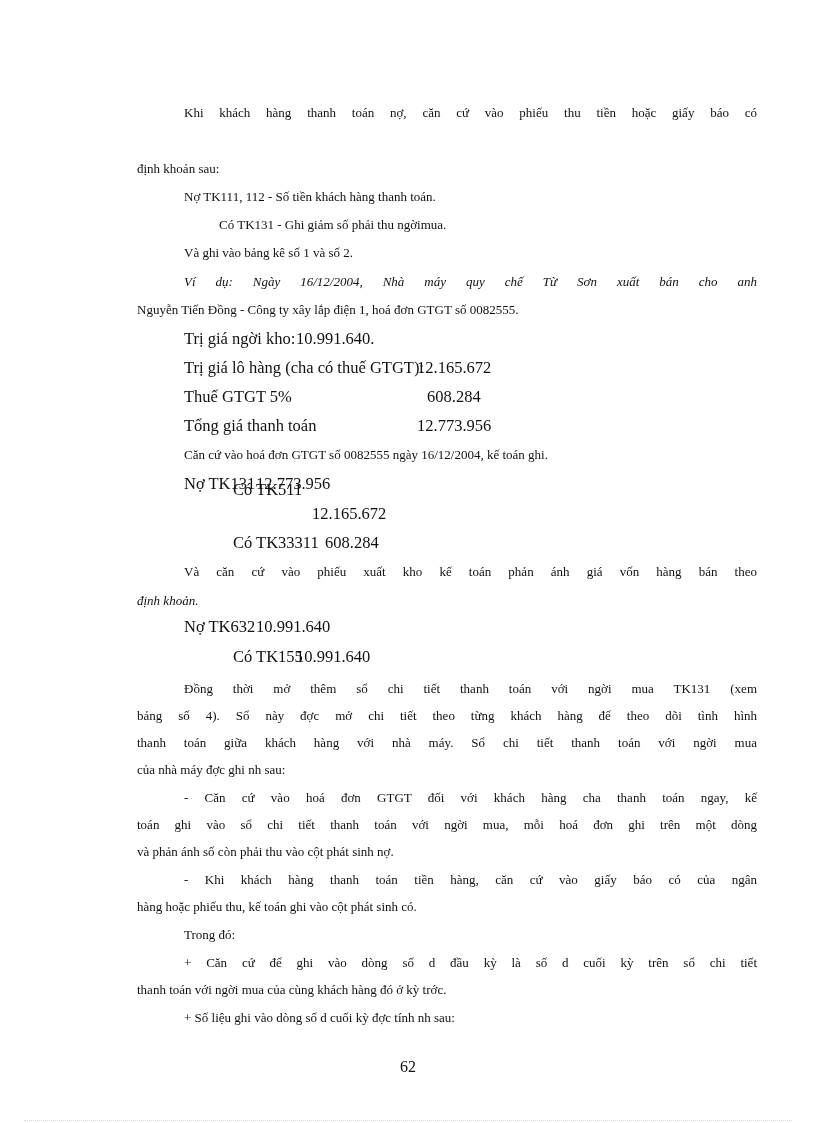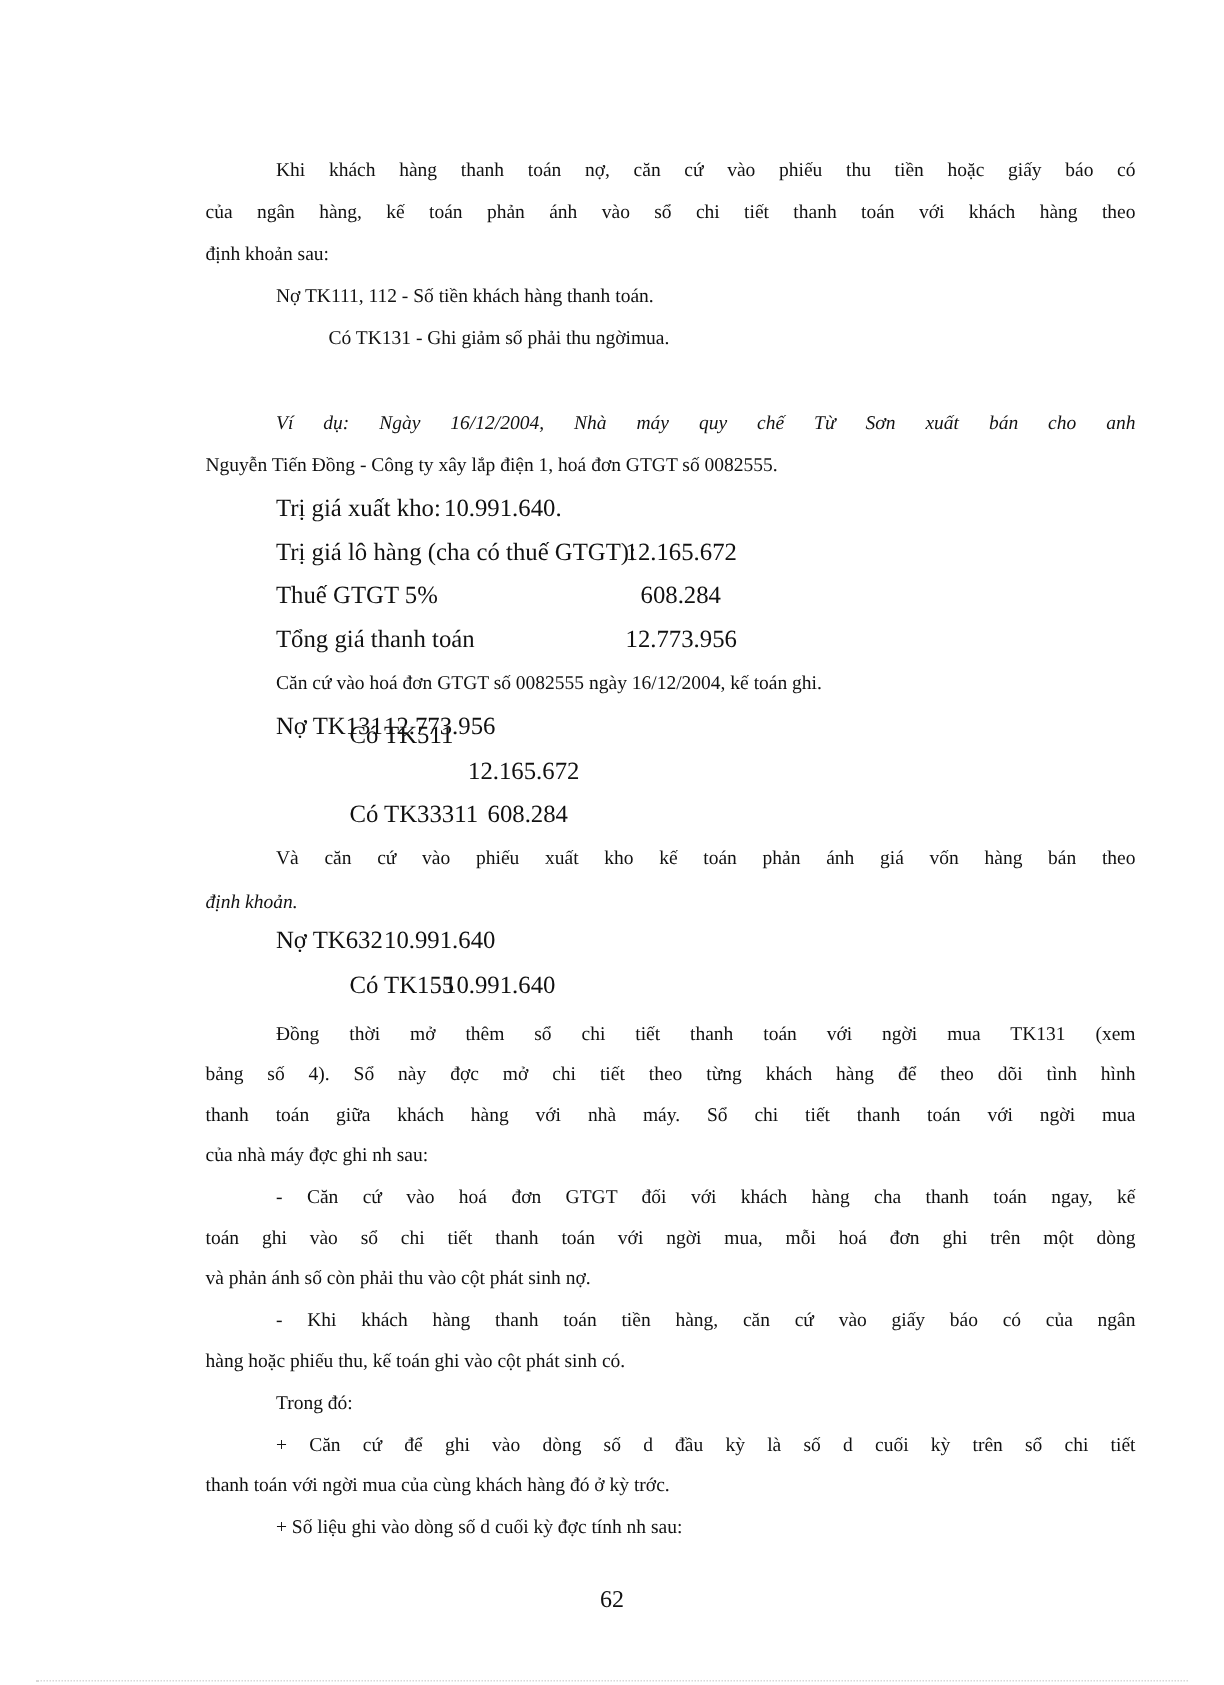--- a/index.html
+++ b/index.html
@@ -13,28 +13,28 @@
   .dotted-rule { position: absolute; top: 1120px; left: 24px; width: 768px; height: 0;
                  border-top: 1px dotted #d8d8d8; }
   .pair { position: absolute; white-space: nowrap; font-size: 16.5px; line-height: 20px; }
 </style>
 </head>
 <body>
 
 <div class="page">
 
   <div class="line just" style="top:103px;"><span style="padding-left:47px;">Khi khách hàng thanh toán nợ, căn cứ vào phiếu thu tiền hoặc giấy báo có</span></div>
-  <div class="line just" style="top:131px;">của ngân hàng, kế toán phản ánh vào sổ chi tiết thanh toán với khách hàng theo</div>
   <div class="line" style="top:159px; left:137px;">định khoản sau:</div>
   <div class="line" style="top:187px; left:184px;">Nợ TK111, 112 - Số tiền khách hàng thanh toán.</div>
   <div class="line" style="top:215px; left:219px;">Có TK131 - Ghi giảm số phải thu ngờimua.</div>
+  <div class="line" style="top:243px; left:184px;">Và ghi vào bảng kê số 1 và số 2.</div>
   <div class="line just" style="top:272px;"><span style="padding-left:47px;font-style:italic;">Ví dụ: Ngày 16/12/2004, Nhà máy quy chế Từ Sơn xuất bán cho anh</span></div>
   <div class="line" style="top:300px; left:137px;">Nguyễn Tiến Đồng - Công ty xây lắp điện 1, hoá đơn GTGT số 0082555.</div>
 
-  <div class="pair" style="top:329px; left:184px;">Trị giá xuất kho:</div>
+  <div class="pair" style="top:329px; left:184px;">Trị giá ngời kho:</div>
   <div class="pair" style="top:329px; left:296px;">10.991.640.</div>
   <div class="pair" style="top:358px; left:184px;">Trị giá lô hàng (cha  có thuế GTGT):</div>
   <div class="pair" style="top:358px; left:417px;">12.165.672</div>
   <div class="pair" style="top:387px; left:184px;">Thuế GTGT 5%</div>
   <div class="pair" style="top:387px; left:427px;">608.284</div>
   <div class="pair" style="top:416px; left:184px;">Tổng giá thanh toán</div>
   <div class="pair" style="top:416px; left:417px;">12.773.956</div>
 
   <div class="line" style="top:445px; left:184px;text-align:right;">Căn cứ vào hoá đơn GTGT số 0082555 ngày 16/12/2004, kế toán ghi.</div>
 

